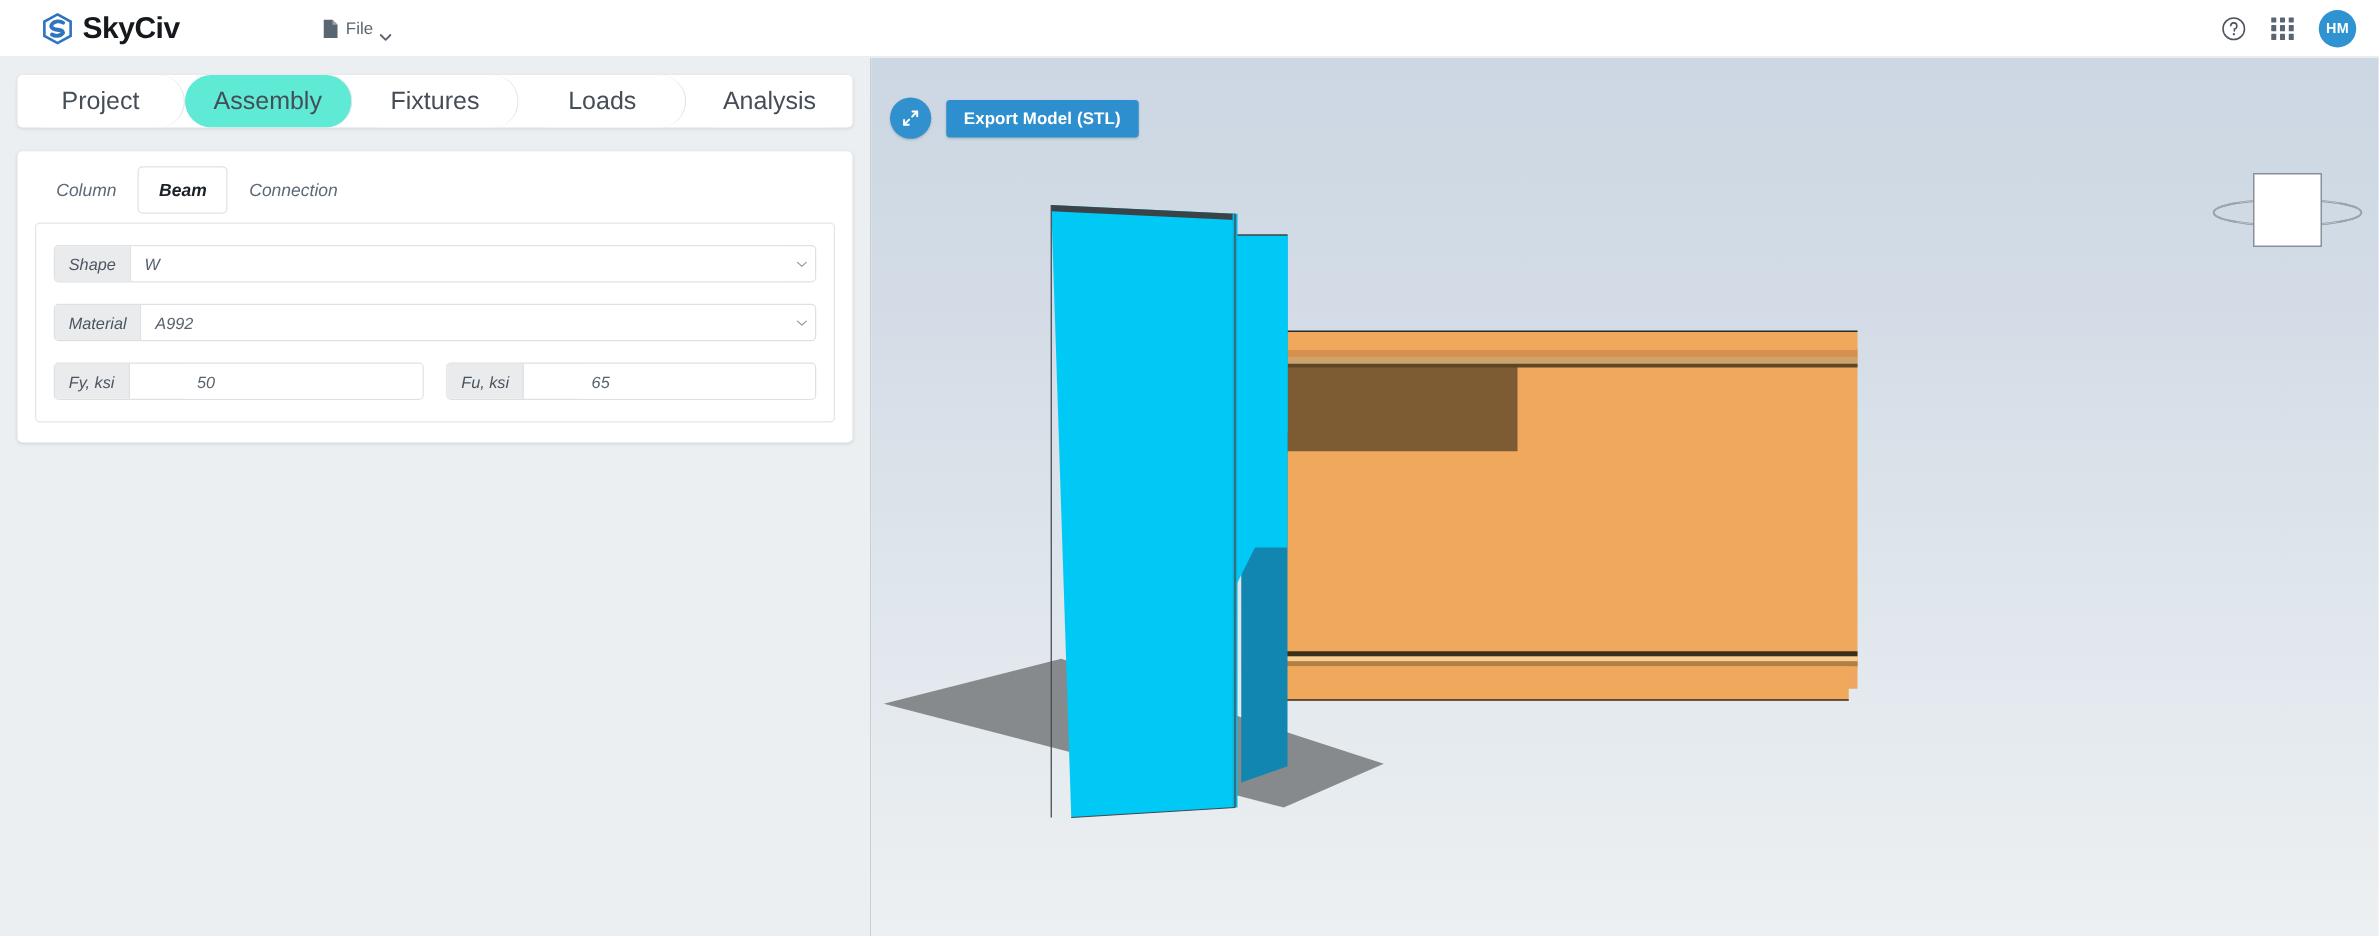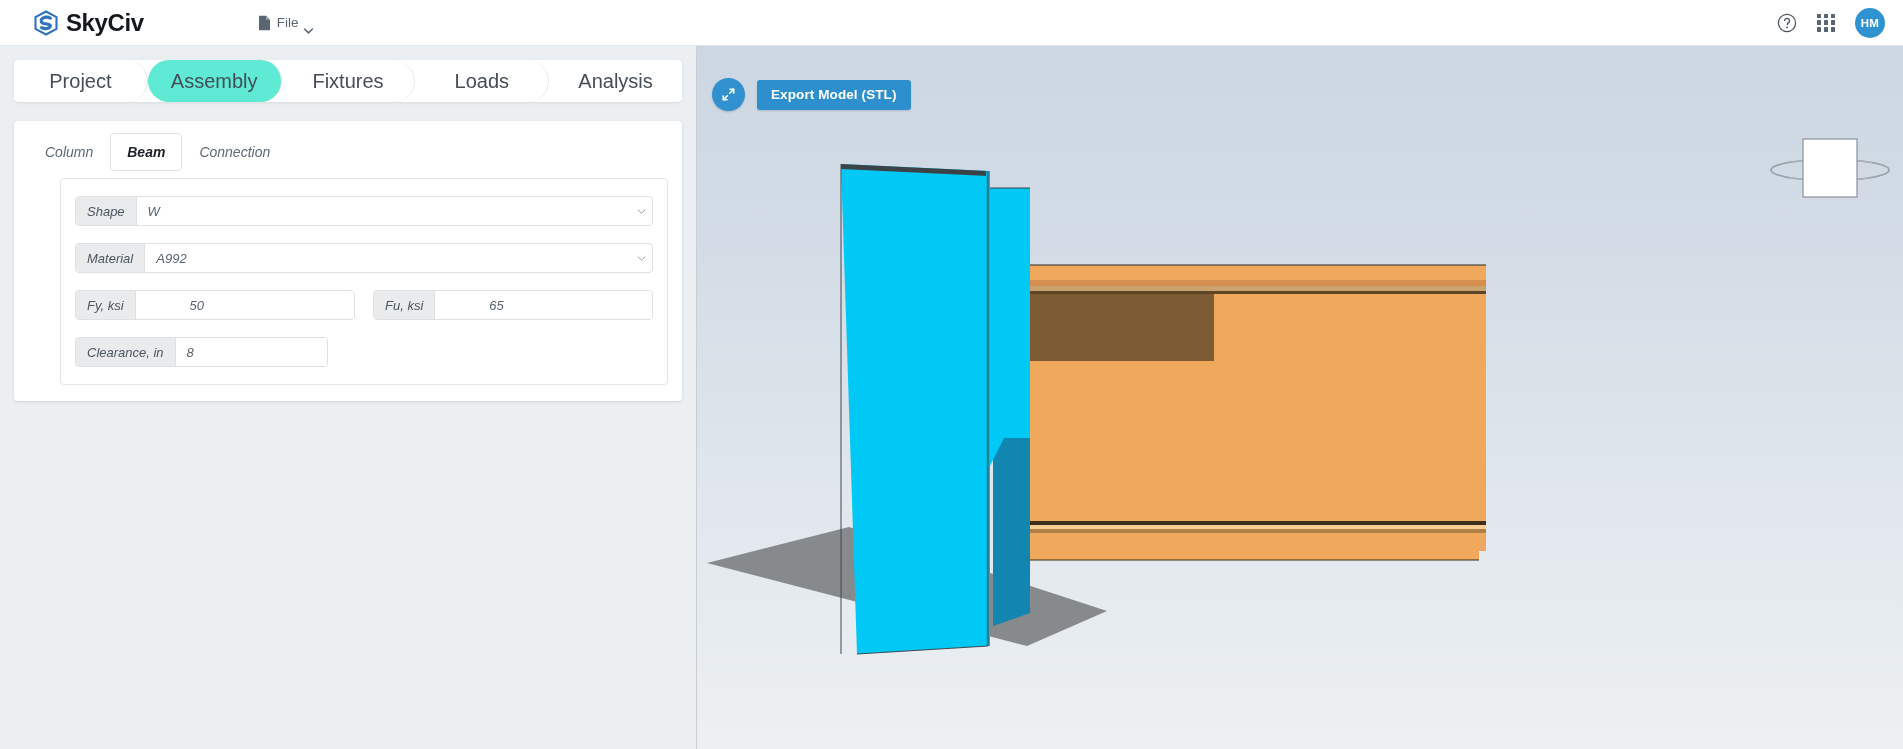--- a/index.html
+++ b/index.html
@@ -104,21 +104,20 @@
     color: #1c2127; font-weight: 700;
     background: #ffffff;
     border: 1px solid #dfe3e6;
   }
 
   .form-box {
     border: 1px solid #e2e6e9;
     border-radius: 4px;
     padding: 17px 14px 17px 14px;
     margin-top: 7px;
-    margin-left: 32px;
   }
 
   .field-row { display: flex; gap: 18px; margin-bottom: 17px; }
   .field-row:last-child { margin-bottom: 0; }
 
   .field {
     display: flex; align-items: stretch;
     border: 1px solid #dde1e4; border-radius: 4px;
     height: 30px; background: #ffffff;
     overflow: hidden;
@@ -298,26 +297,20 @@
             <div class="field half">
               <span class="field-label">Fy, ksi</span>
               <span class="field-value">50</span>
             </div>
             <div class="field half">
               <span class="field-label">Fu, ksi</span>
               <span class="field-value">65</span>
             </div>
           </div>
 
-          <div class="field-row">
-            <div class="field short">
-              <span class="field-label">Clearance, in</span>
-              <span class="field-value">8</span>
-            </div>
-          </div>
 
         </div>
       </div>
     </div>
 
     <div class="viewport">
 
       <div class="model-stage">
         <svg viewBox="0 0 1206 703" preserveAspectRatio="none" xmlns="http://www.w3.org/2000/svg">
 

